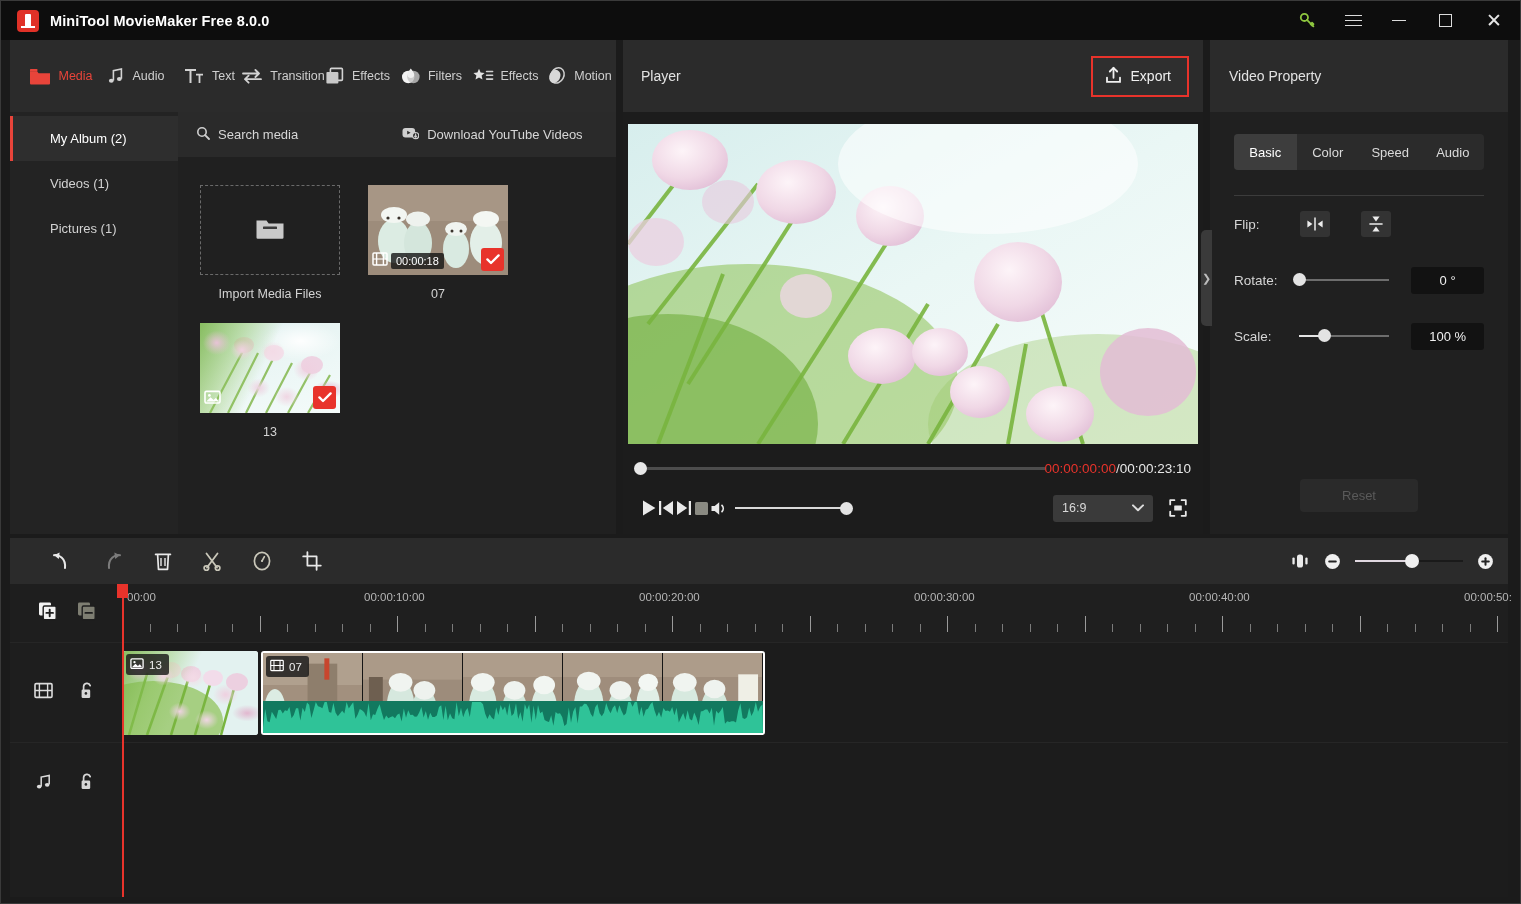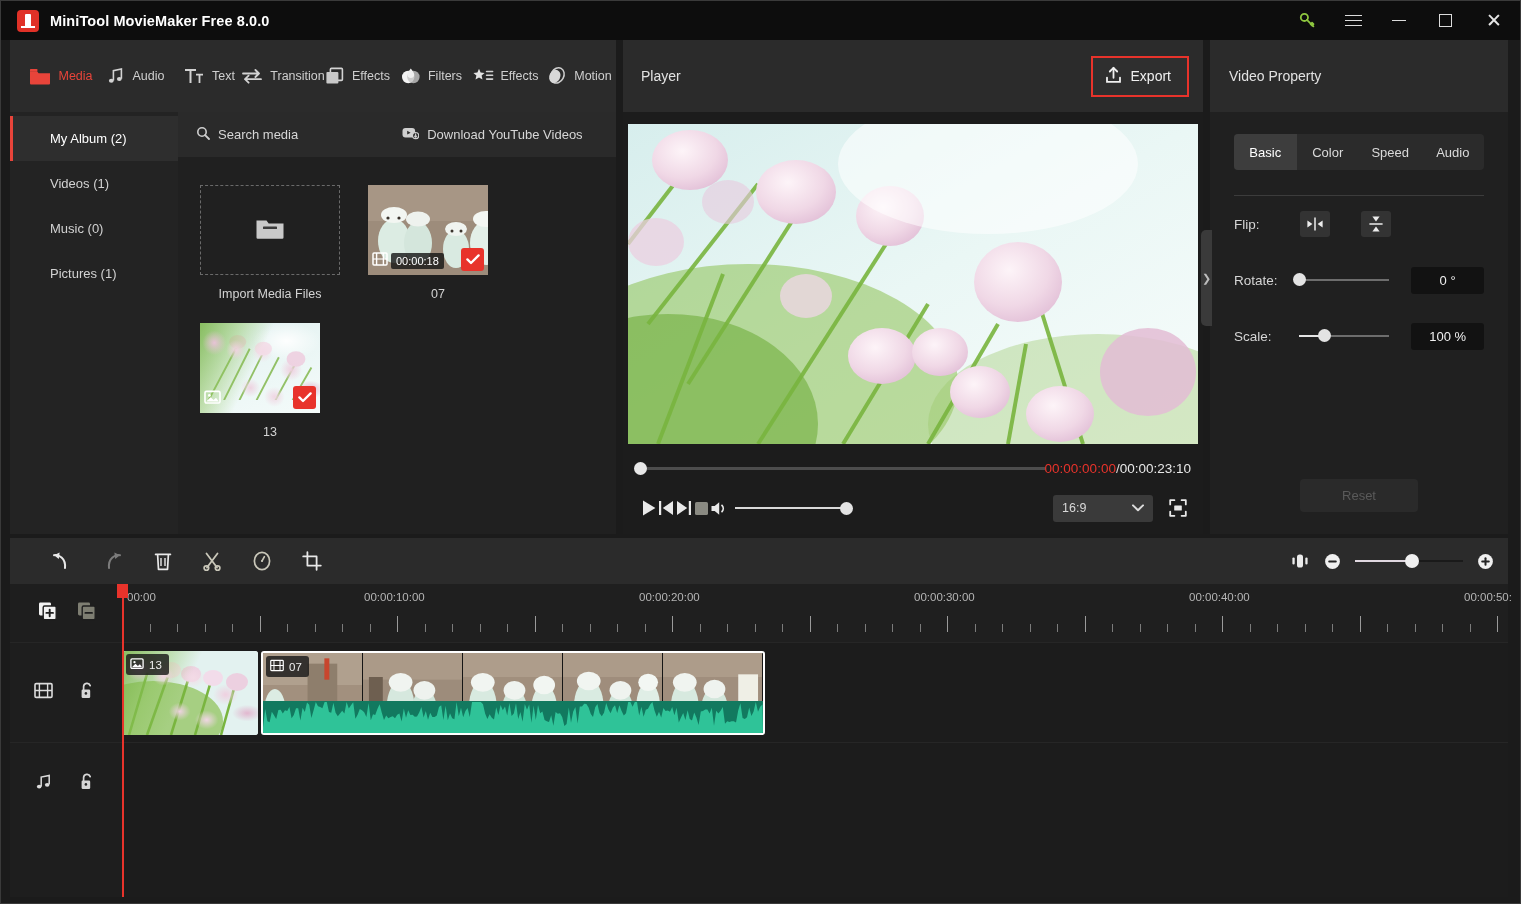--- a/index.html
+++ b/index.html
@@ -108,21 +108,21 @@
   }
   .media-cell { width: 140px; }
   .import-box {
     width: 140px; height: 90px; border: 1.4px dashed #6a6a6a;
     display: flex; align-items: center; justify-content: center;
   }
   .media-cap {
     text-align: center; color: #d4d4d4; font-size: 12.5px; margin-top: 12px;
   }
   .thumb {
-    width: 120px; height: 90px; position: relative; overflow: hidden;
+    width: 140px; height: 90px; position: relative; overflow: hidden;
     background: #6b6158;
   }
   .thumb-badge {
     position: absolute; left: 4px; bottom: 4px; display: flex; align-items: center;
     gap: 3px;
   }
   .dur-pill {
     background: rgba(20,20,20,.8); color: #fff; font-size: 11px;
     padding: 2px 5px; border-radius: 2px;
   }
@@ -424,23 +424,20 @@
         </div>
       </div>
 
       <div class="media-body">
         <div class="album-list">
           <div class="album-item active">
             <span>My Album (2)</span>
           </div>
           <div class="album-item">
             <span>Videos (1)</span>
-          </div>
-          <div class="album-item">
-            <span>Music (0)</span>
           </div>
           <div class="album-item">
             <span>Pictures (1)</span>
           </div>
         </div>
 
         <div class="media-right">
           <div class="media-toolbar">
             <div class="mt-btn">
               <span>

